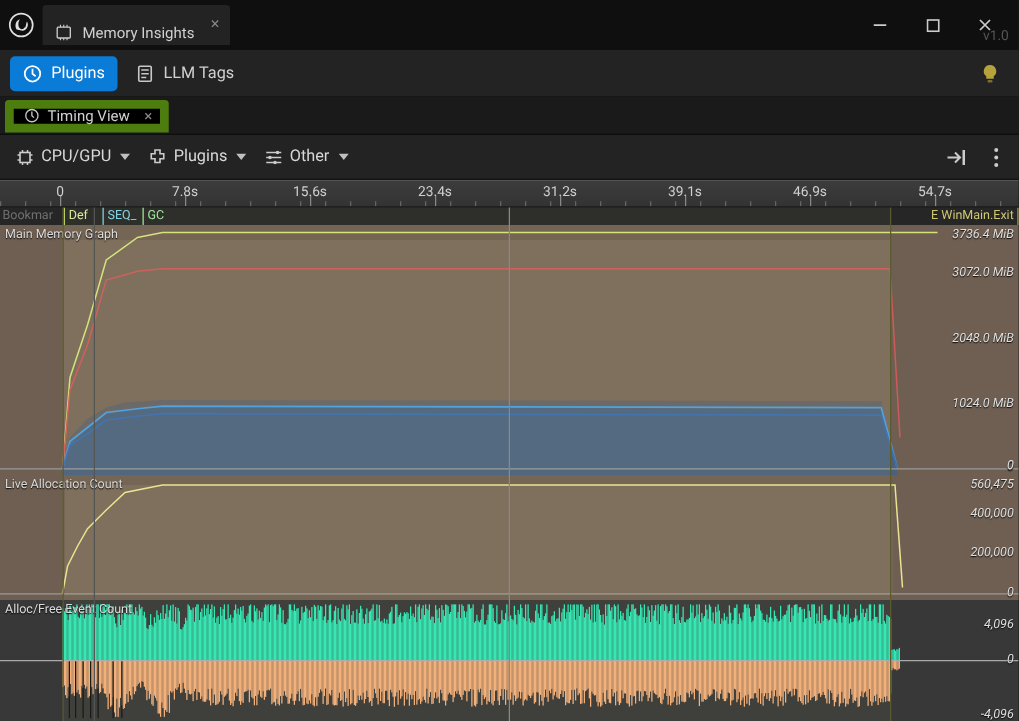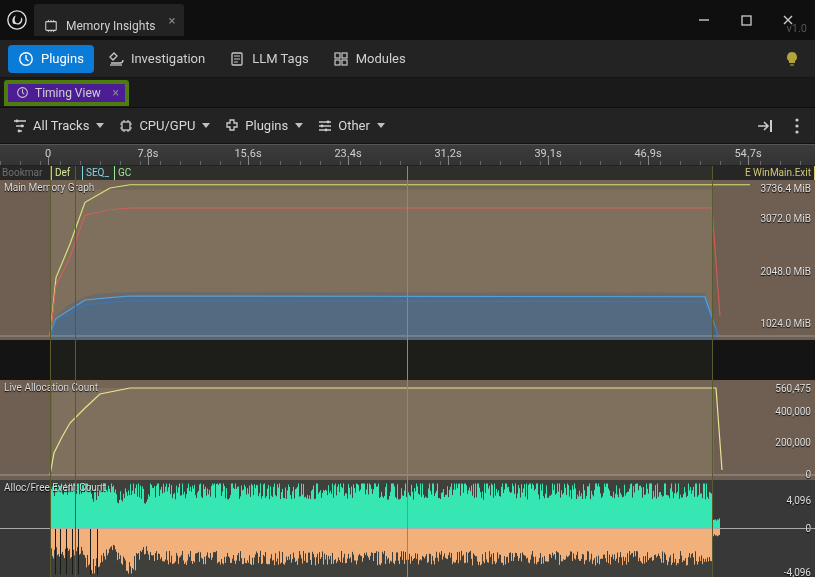--- a/index.html
+++ b/index.html
@@ -90,27 +90,27 @@
   
   .subbar {
     height: 30px;
     background: #1a1a1a;
     display: flex; align-items: center;
     padding: 0 4px;
     border-bottom: 1px solid #0d0d0d;
   }
   .sub-tab {
     height: 26px;
-    background: #4c1d95;
+    background: #000000;
     display: flex; align-items: center;
     padding: 0 24px 0 8px;
     border-radius: 3px 3px 0 0;
     position: relative;
     gap: 6px;
-    border: 4px solid #4d7c0f;
+    border: 7px solid #4d7c0f;
   }
   .sub-tab svg { width: 13px; height: 13px; }
   .sub-tab .tab-close {
     position: absolute; right: 6px; top: 50%; transform: translateY(-50%);
     font-size: 12px; color: #888;
   }
 
   
   .track-toolbar {
     height: 36px;
@@ -209,20 +209,21 @@
     font-size: 10px; color: #dcdcdc;
     text-shadow: 0 1px 1px #000;
     z-index: 20;
   }
   .y-label {
     position: absolute; right: 4px;
     font-size: 10px; color: #e0e0e0;
     text-shadow: 0 1px 1px #000;
     transform: translateY(-50%);
     z-index: 20;
+    font-style: italic;
   }
   .panel1 .bg {
     position: absolute; inset: 0;
     background: #6f5f52;
   }
   .panel2 .bg {
     position: absolute; inset: 0;
     background: #6f5f52;
   }
   .panel3 .bg {
@@ -294,45 +295,25 @@
       <svg viewBox="0 0 16 16">
           <circle cx="8" cy="8" r="6.2" fill="none" stroke="#fff" stroke-width="1.4"></circle>
           <path d="M8 4v4l2.5 2" stroke="#fff" stroke-width="1.4" fill="none"></path>
         </svg>
     </span>
     <span>Plugins</span>
   </div>
   <div class="tbtn">
     <span class="ticn">
       <svg viewBox="0 0 16 16">
-          <path d="M6 2l3 3-4 4-3-3zM3 12h9a3 3 0 0 0 3-3" fill="none" stroke="#c8c8c8" stroke-width="1.3"></path>
-          <path d="M2 14h12" stroke="#c8c8c8" stroke-width="1.3"></path>
-        </svg>
-    </span>
-    <span>Investigation</span>
-  </div>
-  <div class="tbtn">
-    <span class="ticn">
-      <svg viewBox="0 0 16 16">
           <rect x="3" y="2" width="10" height="12" rx="1" fill="none" stroke="#c8c8c8" stroke-width="1.3"></rect>
           <path d="M5 5h6M5 8h6M5 11h4" stroke="#c8c8c8" stroke-width="1.2"></path>
         </svg>
     </span>
     <span>LLM Tags</span>
-  </div>
-  <div class="tbtn">
-    <span class="ticn">
-      <svg viewBox="0 0 16 16">
-          <rect x="2" y="2" width="5" height="5" fill="none" stroke="#c8c8c8" stroke-width="1.2"></rect>
-          <rect x="9" y="2" width="5" height="5" fill="none" stroke="#c8c8c8" stroke-width="1.2"></rect>
-          <rect x="2" y="9" width="5" height="5" fill="none" stroke="#c8c8c8" stroke-width="1.2"></rect>
-          <rect x="9" y="9" width="5" height="5" fill="none" stroke="#c8c8c8" stroke-width="1.2"></rect>
-        </svg>
-    </span>
-    <span>Modules</span>
   </div>
   <div class="bulb">
     <svg width="18" height="18" viewBox="0 0 18 18">
         <path d="M9 2a5 5 0 0 0-3 9v2h6v-2a5 5 0 0 0-3-9z" fill="#b4a23d"></path>
         <rect x="7" y="14" width="4" height="2" rx="1" fill="#7a6f30"></rect>
       </svg>
   </div>
 </div>
 
 <div class="subbar">
@@ -340,30 +321,20 @@
     <svg viewBox="0 0 16 16">
         <circle cx="8" cy="8" r="6" fill="none" stroke="#c8c8c8" stroke-width="1.3"></circle>
         <path d="M8 4v4l2 2" stroke="#c8c8c8" stroke-width="1.3" fill="none"></path>
       </svg>
     <span>Timing View</span>
     <span class="tab-close">×</span>
   </div>
 </div>
 
 <div class="track-toolbar">
-  <div class="dd">
-    <svg class="lead" viewBox="0 0 16 16">
-        <path d="M2 3h12M4 8h8M6 13h4" stroke="#ccc" stroke-width="1.4"></path>
-        <circle cx="5" cy="3" r="1.4" fill="#ccc"></circle>
-        <circle cx="10" cy="8" r="1.4" fill="#ccc"></circle>
-        <circle cx="7" cy="13" r="1.4" fill="#ccc"></circle>
-      </svg>
-    <span>All Tracks</span>
-    <span class="chev"></span>
-  </div>
   <div class="dd">
     <svg class="lead" viewBox="0 0 16 16">
         <rect x="4" y="4" width="8" height="8" fill="none" stroke="#ccc" stroke-width="1.3"></rect>
         <path d="M6 2v2M10 2v2M6 12v2M10 12v2M2 6h2M2 10h2M12 6h2M12 10h2" stroke="#ccc" stroke-width="1.2"></path>
       </svg>
     <span>CPU/GPU</span>
     <span class="chev"></span>
   </div>
   <div class="dd">
     <svg class="lead" viewBox="0 0 16 16">
@@ -468,21 +439,21 @@
       <span class="bk green" style="left:114px">GC</span>
     <span class="bk right" style="width:102px">E WinMain.Exit</span>
   </div>
 
   <div class="range-fill" style="left:50px; width:662px;"></div>
   <div class="playhead range-start" style="left:50px;"></div>
   <div class="playhead range-end" style="left:712px;"></div>
   <div class="playhead" style="left:407px;"></div>
   <div class="playhead" style="left:75px; background:#555;"></div>
 
-  <div class="panel panel1" id="panel1" style="top:36px; height:160px;text-align:center;">
+  <div class="panel panel1" id="panel1" style="top:36px; height:200px;text-align:center;">
     <div class="bg"></div>
     <svg class="full" viewBox="0 0 815 200" preserveAspectRatio="none">
       <rect x="0" y="0" width="815" height="200" fill="#6f5f52"></rect>
       <rect x="0" y="0" width="815" height="200" fill="url(#shade1)" opacity="0.15"></rect>
 
       <rect x="50" y="12" width="662" height="183" fill="#7a6a5b"></rect>
 
       <path d="M50 200 L55 178 L70 162 L85 152 L100 148 L130 146 L705 147 L718 200 Z" fill="#3d6a99" opacity="0.6"></path>
       <path d="M50 200 L55 171 L70 155 L85 146 L100 142 L130 140 L705 141 L718 200 Z" fill="#3f5a80" opacity="0.35"></path>
 

